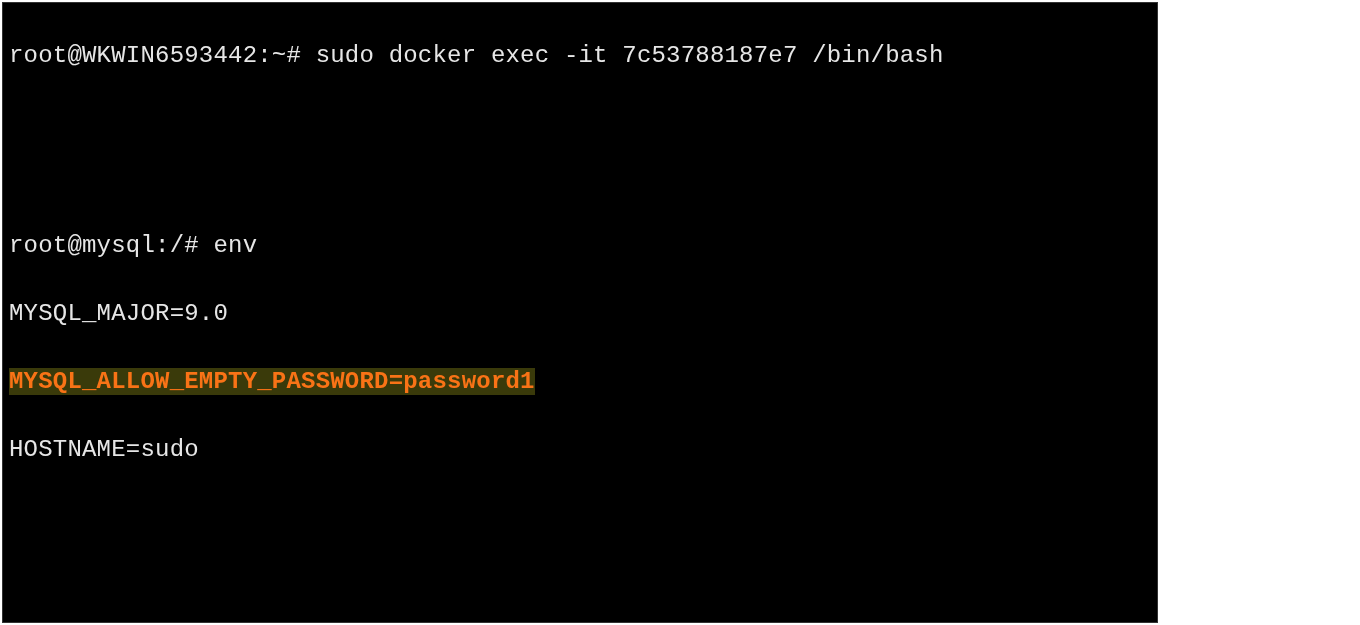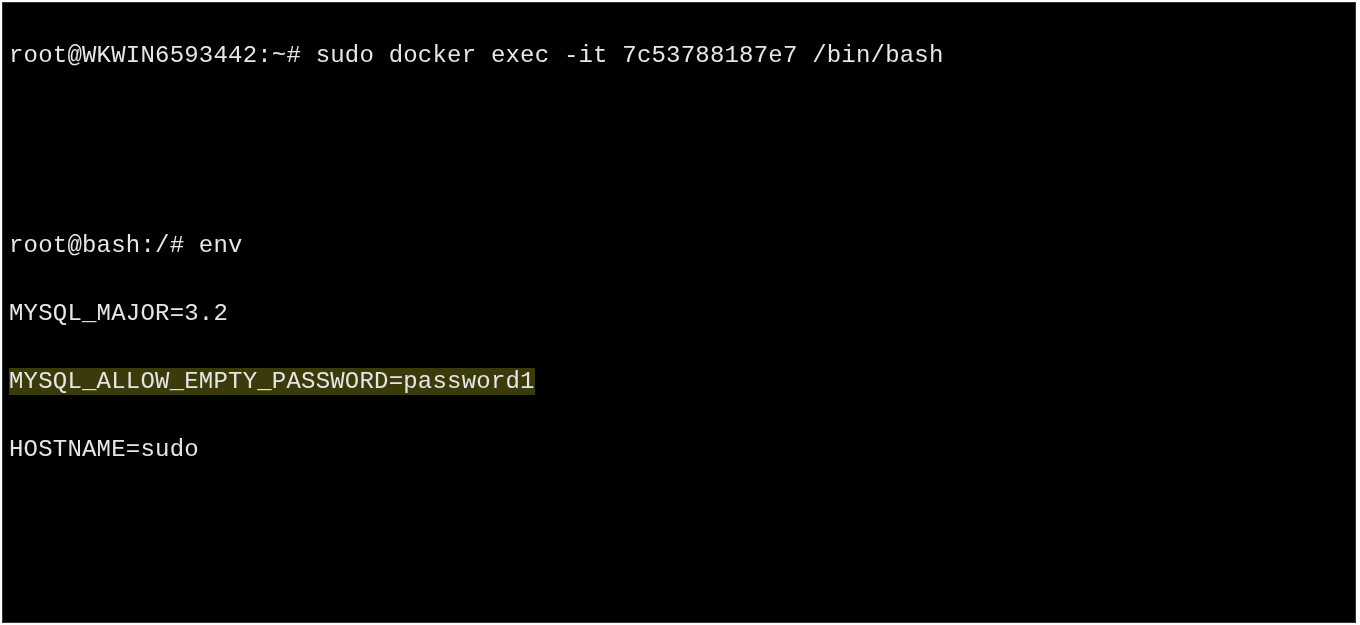--- a/index.html
+++ b/index.html
@@ -3,54 +3,54 @@
   <meta charset="utf-8">
   <style>
     * { margin: 0; padding: 0; box-sizing: border-box; }
     html, body {
       width: 1360px;
       height: 625px;
       background: #ffffff;
       overflow: hidden;
     }
     .terminal {
-      width: 1354px;
+      width: 1156px;
       height: 621px;
       margin: 2px;
       background: #000000;
       border: 1px solid #333;
       font-family: "Consolas", "Courier New", monospace;
       font-size: 24px;
       line-height: 34px;
       color: #e6e6e6;
       padding: 2px 6px;
       white-space: pre;
       overflow: hidden;
       letter-spacing: 0.2px;
     }
     .line { display: block; }
     .hl {
       background: #3a3a0a;
-      color: #e5e5e5;
-      font-weight: 400;
+      color: #f97316;
+      font-weight: 700;
       display: inline;
     }
     .blank-spacer {
       display: block;
       height: 88px;
     }
   </style>
 </head>
 <body>
 
 <div class="terminal">
 <span class="line">root@WKWIN6593442:~# sudo docker exec -it 7c53788187e7 /bin/bash</span>
 <span class="blank-spacer"></span>
-<span class="line">root@bash:/# env</span>
-<span class="line">MYSQL_MAJOR=3.2</span>
+<span class="line">root@mysql:/# env</span>
+<span class="line">MYSQL_MAJOR=9.0</span>
 <span class="line"><span class="hl">MYSQL_ALLOW_EMPTY_PASSWORD=password1</span></span>
 <span class="line">HOSTNAME=sudo</span>
 
 
 
 
 
 
 
 

